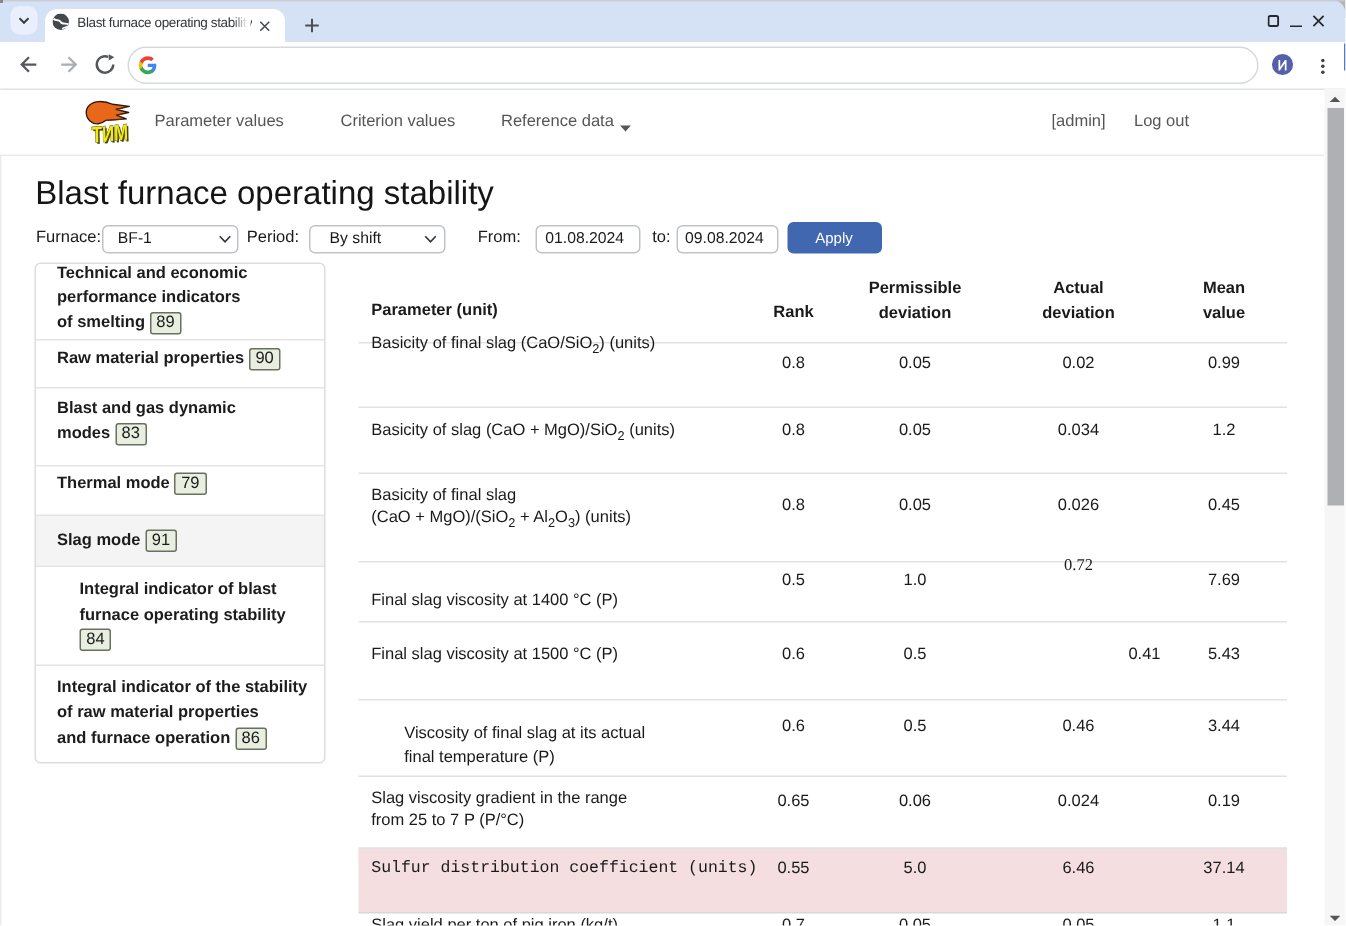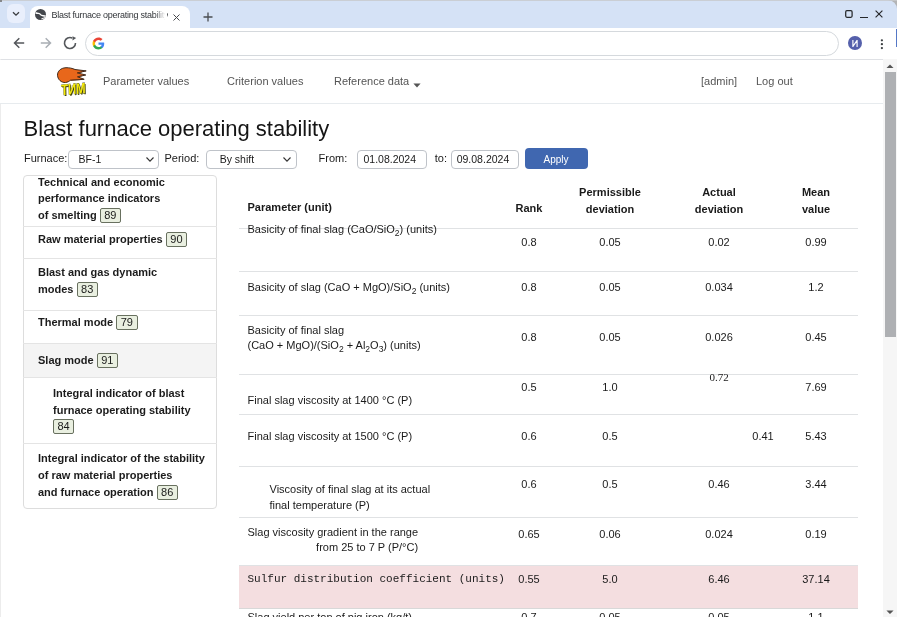--- a/index.html
+++ b/index.html
@@ -197,21 +197,21 @@
 <div class="abs td" style="left:247.5px;top:428.8px;text-align:center;">Final slag viscosity at 1500 °C (P)</div>
 <div class="abs td cc" style="left:529px;top:428.8px;">0.6</div>
 <div class="abs td cc" style="left:610px;top:428.8px;">0.5</div>
 <div class="abs td cc" style="left:719px;top:428.8px;margin-left:44px;">0.41</div>
 <div class="abs td cc" style="left:816px;top:428.8px;">5.43</div>
 <div class="abs td" style="left:247.5px;top:482px;margin-left:22px;">Viscosity of final slag at its actual<br>final temperature (P)</div>
 <div class="abs td cc" style="left:529px;top:477px;">0.6</div>
 <div class="abs td cc" style="left:610px;top:477px;">0.5</div>
 <div class="abs td cc" style="left:719px;top:477px;">0.46</div>
 <div class="abs td cc" style="left:816px;top:477px;">3.44</div>
-<div class="abs td" style="left:247.5px;top:524.7px;text-align:right;">Slag viscosity gradient in the range<br>from 25 to 7 P (P/°C)</div>
+<div class="abs td" style="left:247.5px;top:524.7px;">Slag viscosity gradient in the range<br>from 25 to 7 P (P/°C)</div>
 <div class="abs td cc" style="left:529px;top:527px;">0.65</div>
 <div class="abs td cc" style="left:610px;top:527px;">0.06</div>
 <div class="abs td cc" style="left:719px;top:527px;">0.024</div>
 <div class="abs td cc" style="left:816px;top:527px;">0.19</div>
 <div class="abs td" style="left:247.5px;top:572px;font-family:Liberation Mono, monospace;">Sulfur distribution coefficient (units)</div>
 <div class="abs td cc" style="left:529px;top:572px;">0.55</div>
 <div class="abs td cc" style="left:610px;top:572px;">5.0</div>
 <div class="abs td cc" style="left:719px;top:572px;">6.46</div>
 <div class="abs td cc" style="left:816px;top:572px;">37.14</div>
 <div class="abs td" style="left:247.5px;top:610px;">Slag yield per ton of pig iron (kg/t)</div>

